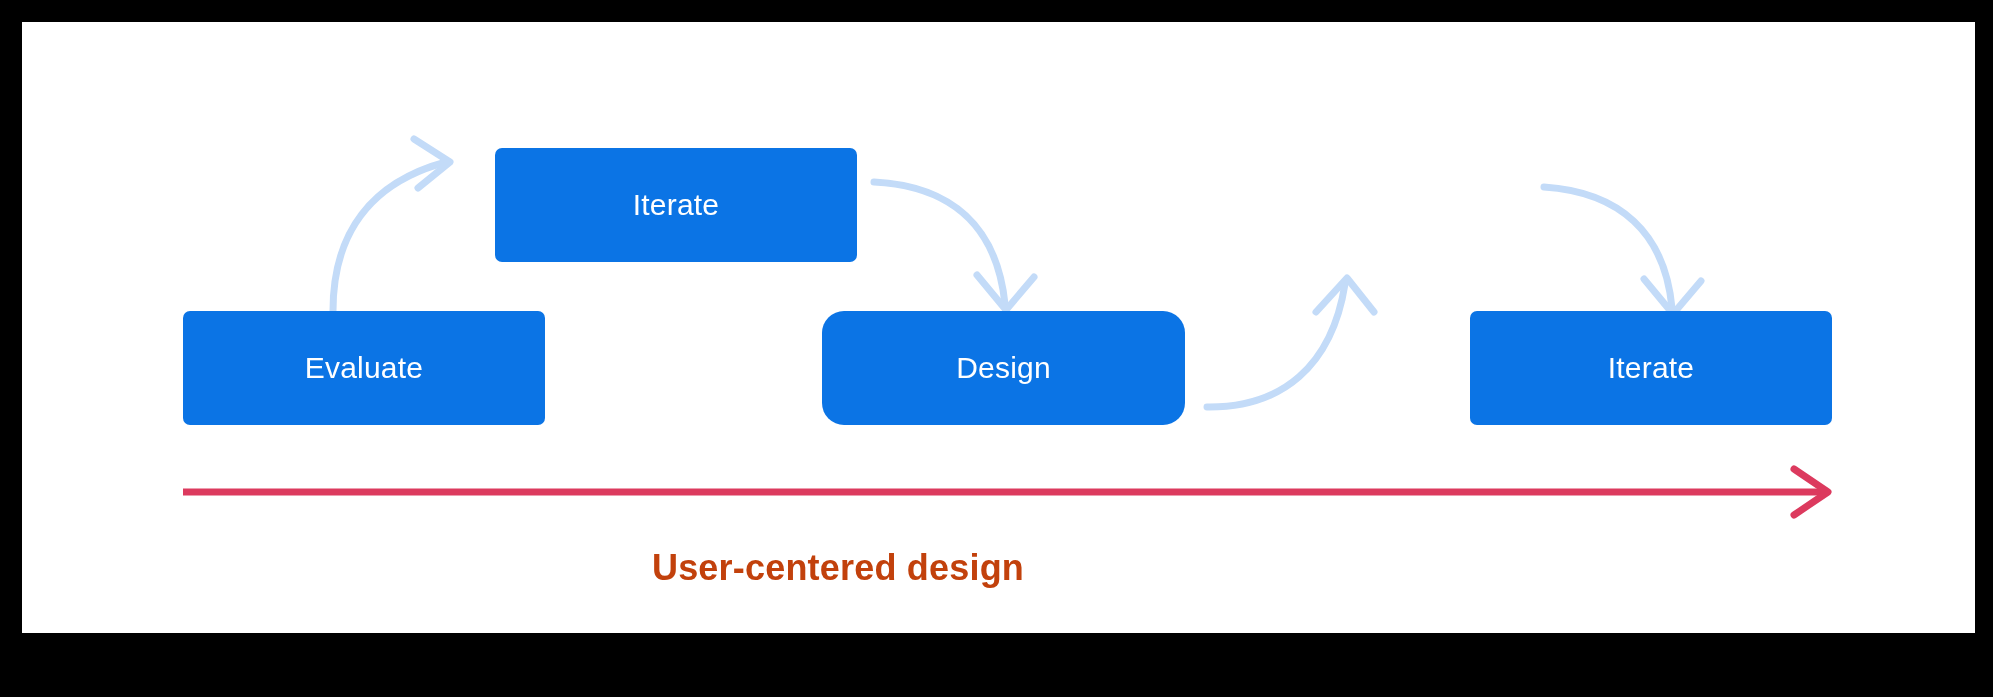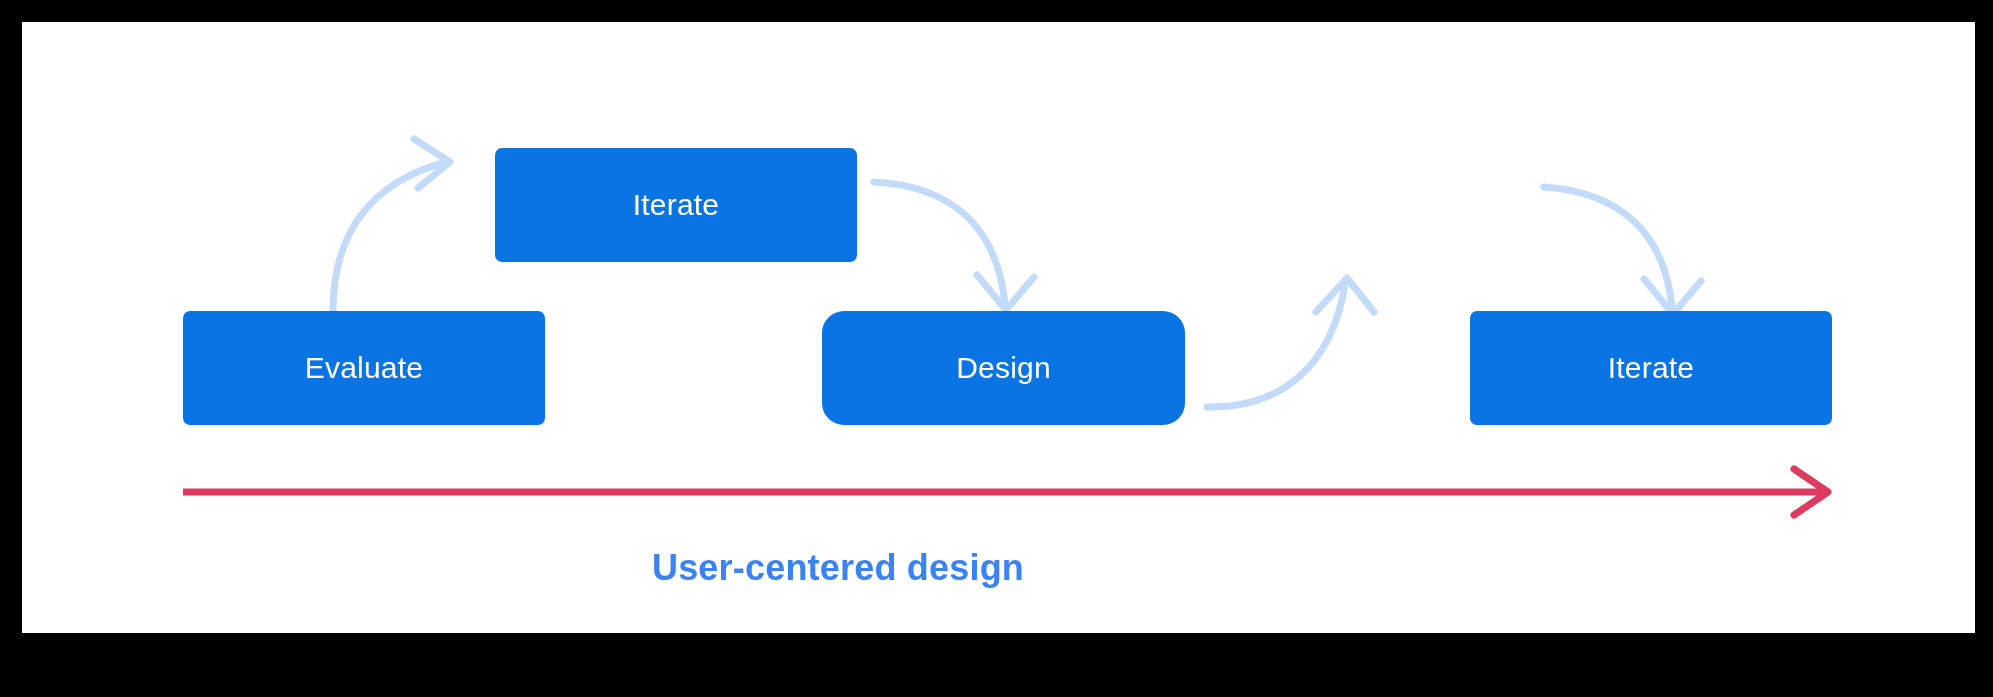--- a/index.html
+++ b/index.html
@@ -77,21 +77,21 @@
     height: 60px;
   }
 
   
   #caption {
     position: absolute;
     left: 0;
     top: 525px;
     width: 1632px;
     text-align: center;
-    color: #3b82f6;
+    color: #c2410c;
     font-size: 36px;
     font-weight: bold;
     letter-spacing: 0.2px;
     font-family: "Liberation Sans", sans-serif;
   }
 </style>
 </head>
 <body>
 
 <div id="frame">

